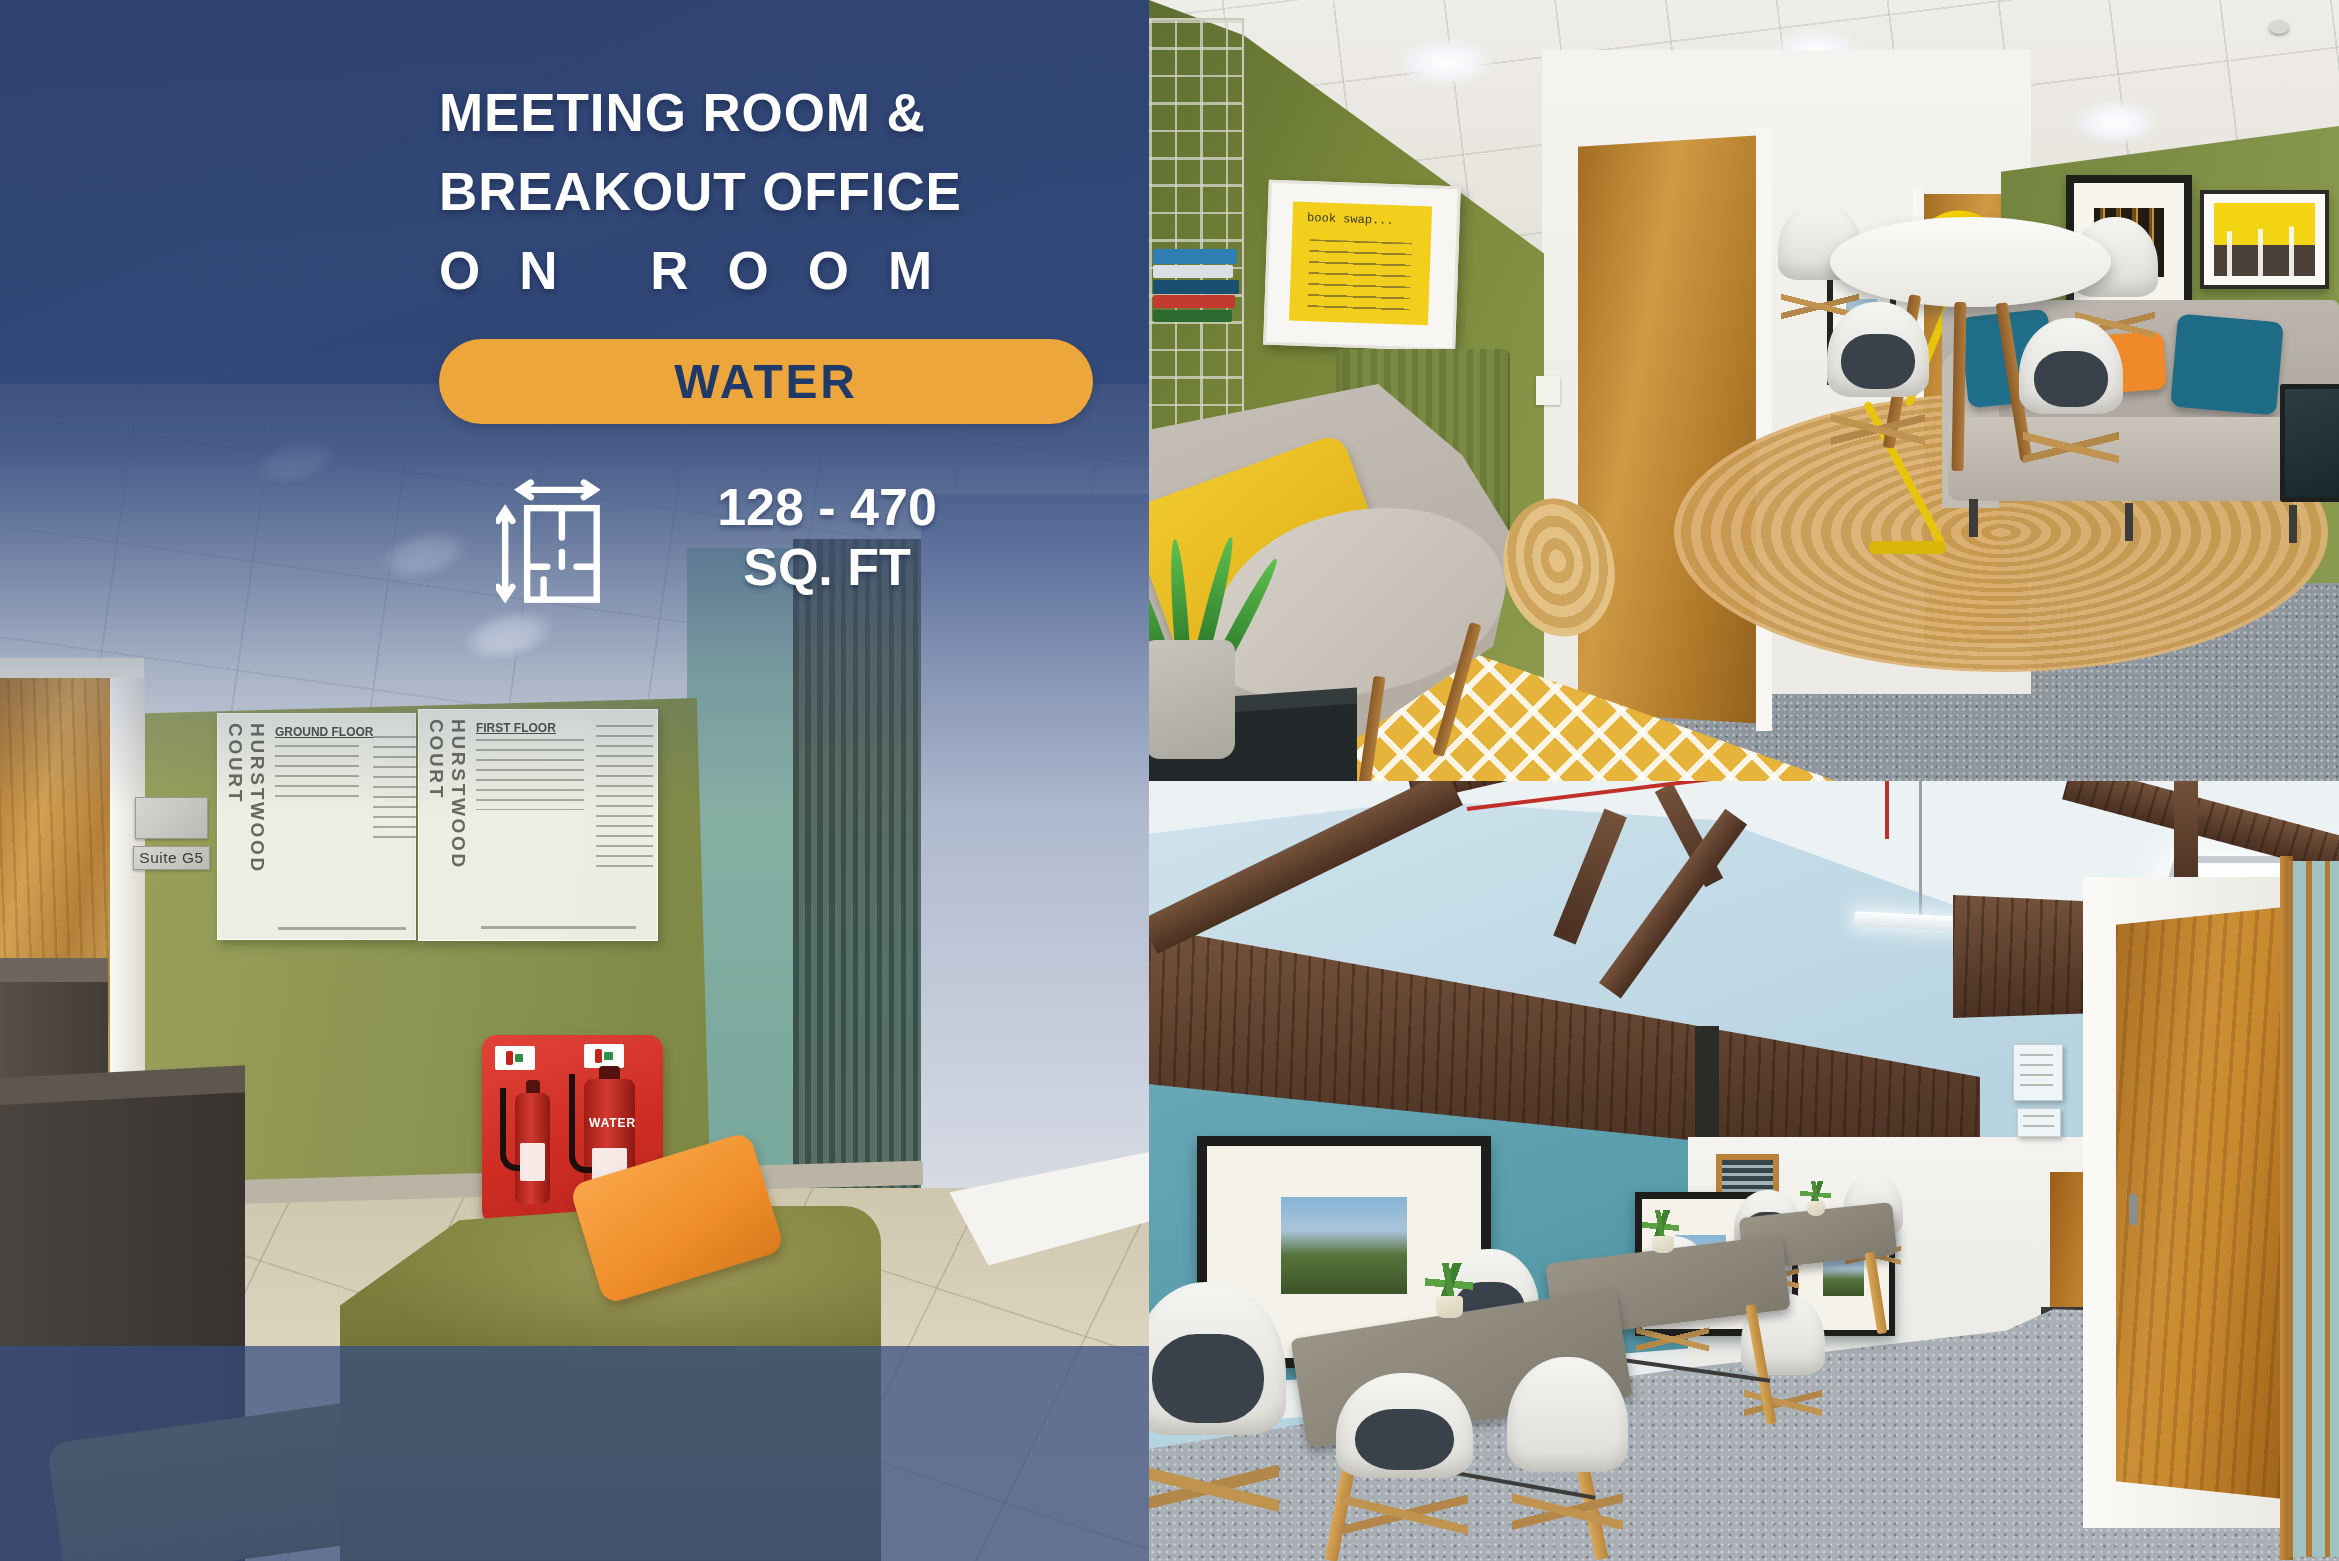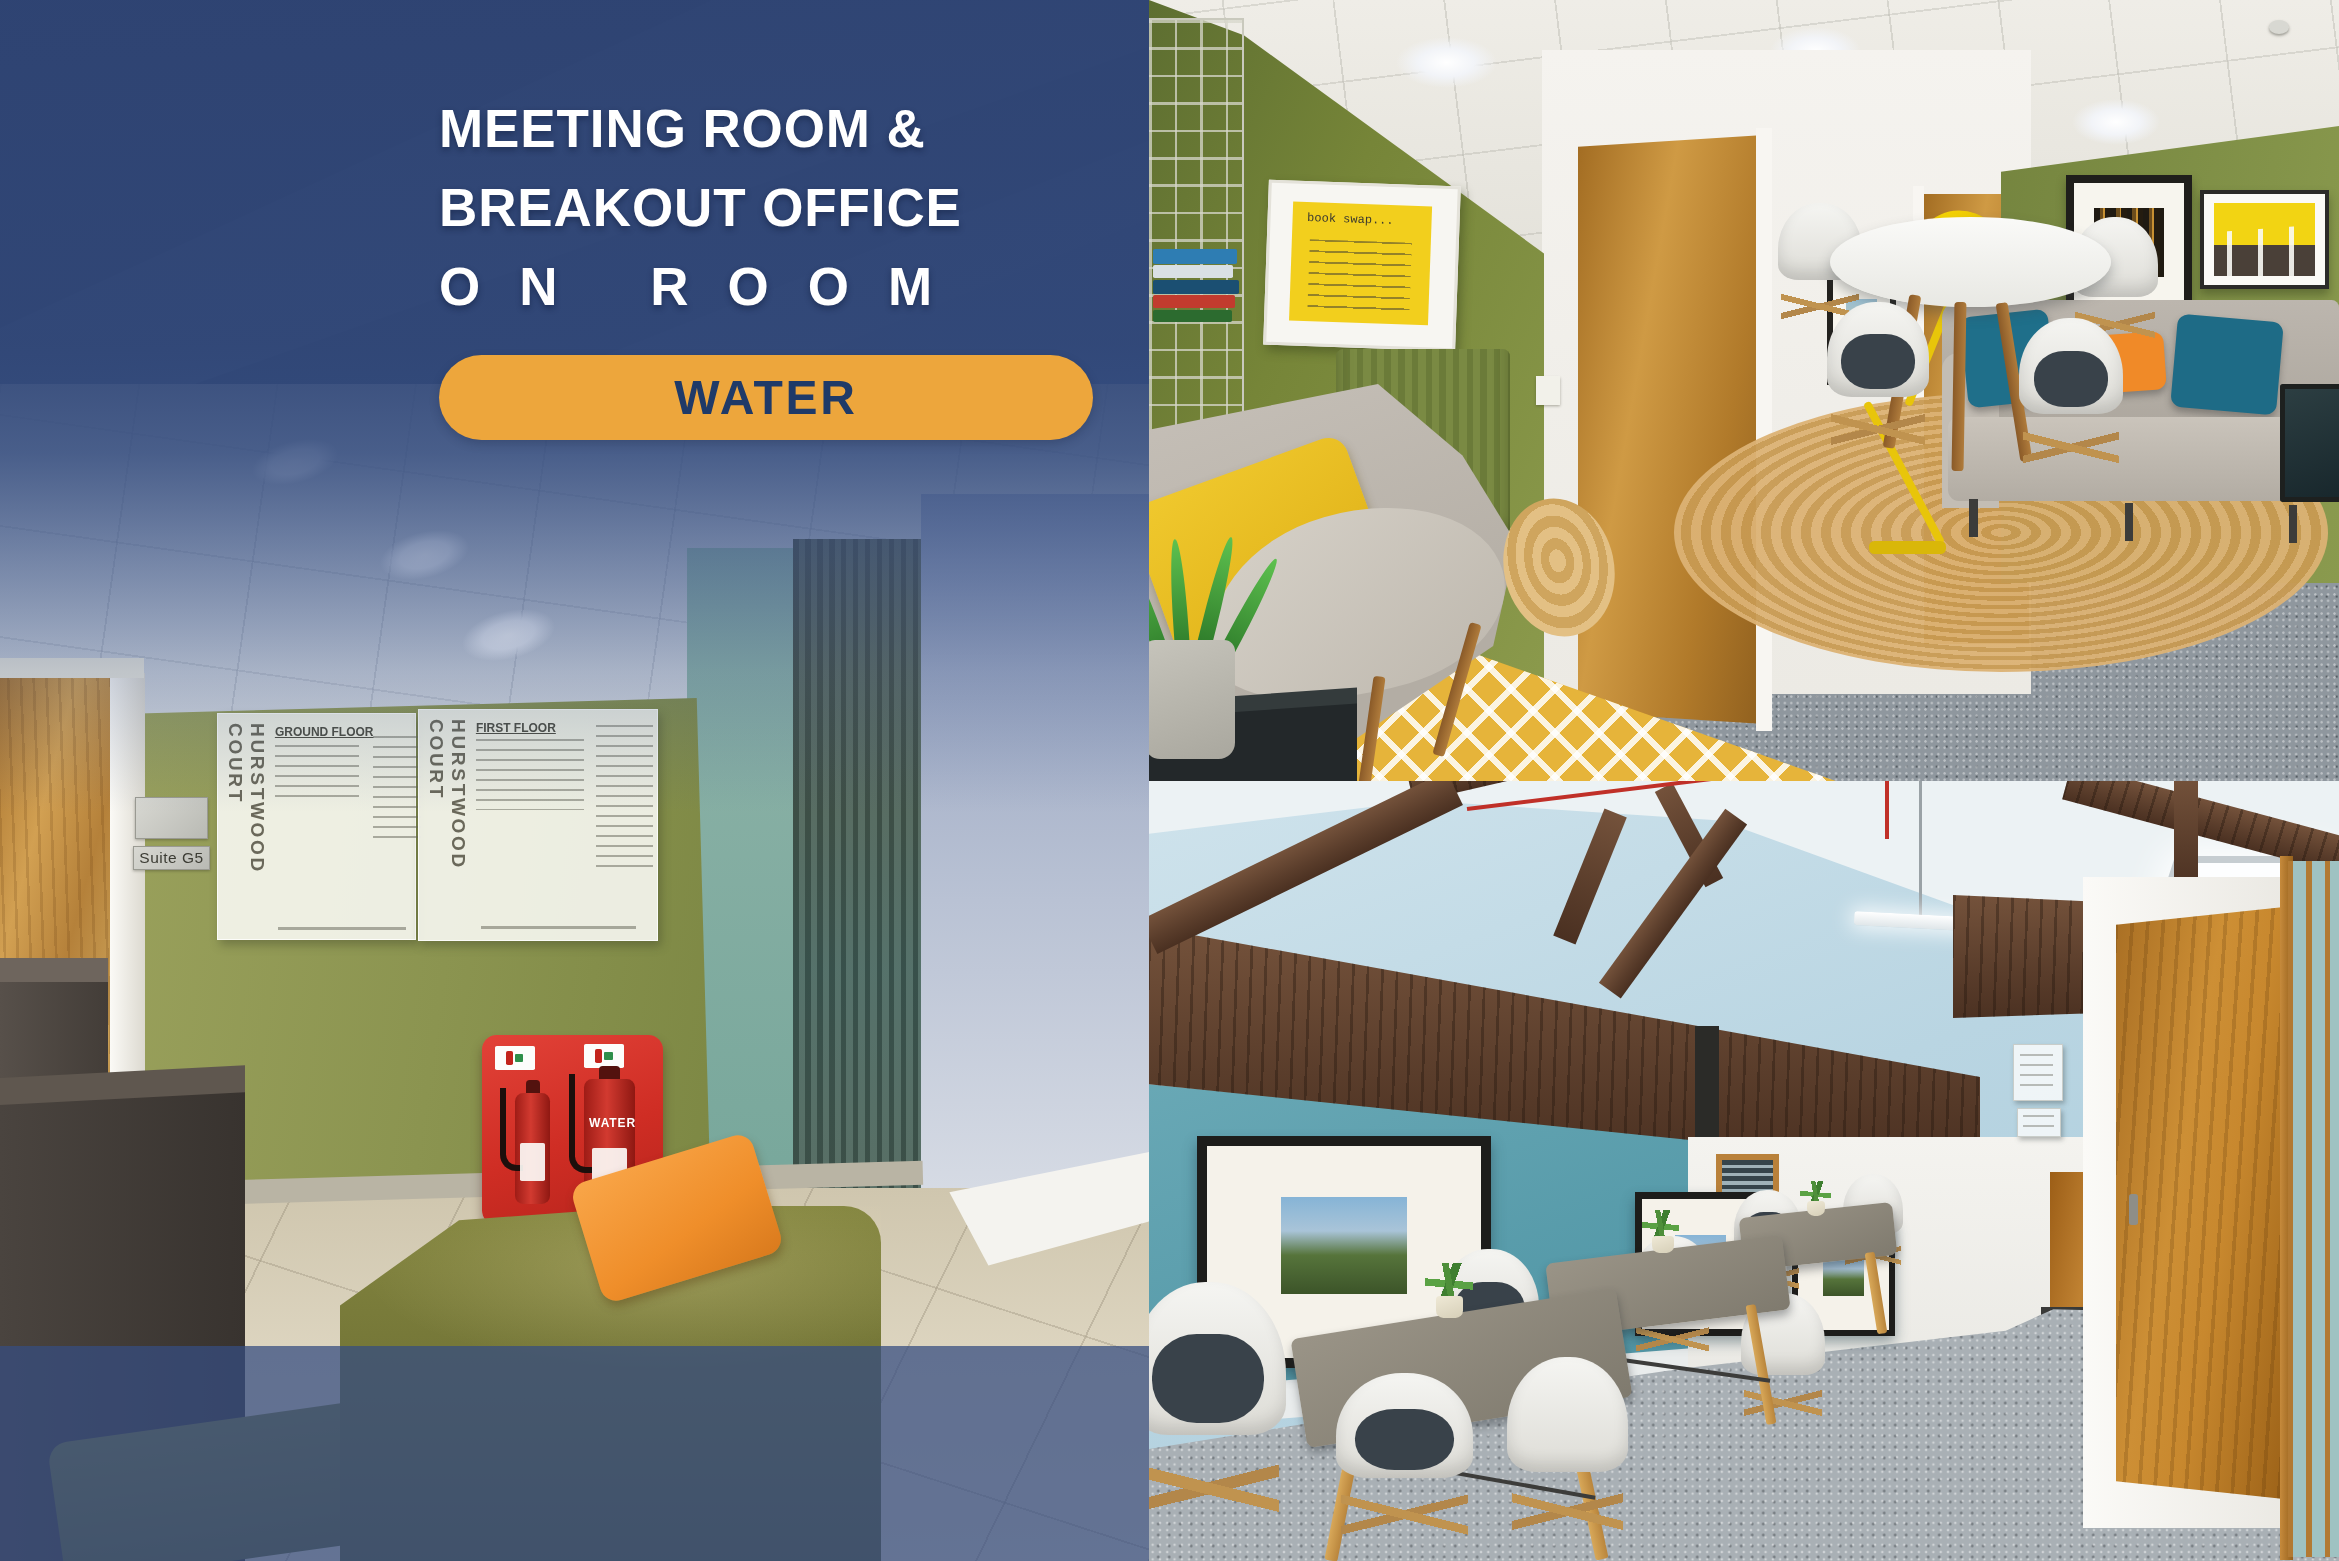--- a/index.html
+++ b/index.html
@@ -75,21 +75,21 @@
   #lb-sofa-hl{position:absolute;left:340px;top:822px;width:541px;height:355px;opacity:.5;
     background:radial-gradient(80% 40% at 60% 18%,rgba(255,240,180,.45),transparent 70%);
     clip-path:polygon(0 28%,22% 4%,58% 0,100% 0,100% 100%,0 100%);}
   #lb-cushion{position:absolute;left:583px;top:772px;width:188px;height:124px;border-radius:16.4px;
     background:linear-gradient(160deg,#f9a649,#ef8e2a 60%,#d97a1d);transform:rotate(-17deg);box-shadow:0 5.5px 9.1px rgba(80,50,10,.35);}
   .lb-chairback{position:absolute;background:linear-gradient(180deg,#7b7d3c,#63652f);border-radius:20px 20px 0 0;}
   
   #lp-overlay-top{position:absolute;inset:0;
     background:linear-gradient(180deg,rgba(47,68,115,.97) 0%,rgba(49,71,119,.95) 22%,rgba(52,76,126,.84) 29%,rgba(56,81,133,.55) 36%,rgba(60,86,139,.25) 43%,rgba(62,89,142,0) 52%);}
   #lp-overlay-bottom{position:absolute;left:0;top:1346px;width:1149px;height:216px;background:rgba(54,77,128,.74);}
-  #lp-content{position:absolute;left:439px;top:89px;width:654px;}
+  #lp-content{position:absolute;left:439px;top:73px;width:654px;}
   #lp-title{color:#fff;font-weight:bold;font-size:53px;line-height:79px;letter-spacing:0.9px;
     text-shadow:0 2.7px 6.4px rgba(12,22,52,.45);white-space:nowrap;}
   #lp-title .sp{letter-spacing:39px;}
   #office-pill{margin-top:29px;width:654px;height:85px;border-radius:43px;background:#eda63c;
     display:flex;align-items:center;justify-content:center;box-shadow:0 3.7px 9.1px rgba(20,30,60,.25);}
   #office-pill span{color:#1f3a68;font-weight:bold;font-size:48px;letter-spacing:2.7px;}
   #size-row{margin-top:53px;display:flex;align-items:flex-start;}
   #size-icon{width:108px;height:130px;margin-left:57px;flex:0 0 auto;}
   #size-text{width:402px;margin-left:22px;text-align:center;color:#fff;font-weight:bold;
     font-size:52px;line-height:60px;text-shadow:0 2.7px 5.5px rgba(12,22,52,.4);}
@@ -329,20 +329,42 @@
 
     <div id="lp-content">
       <div id="lp-title">
         <div>MEETING ROOM &amp;</div>
         <div>BREAKOUT OFFICE</div>
         <div class="sp">ON ROOM</div>
       </div>
       <div id="office-pill">
         <span>WATER</span>
       </div>
+      <div id="size-row">
+        <svg id="size-icon" viewBox="0 0 118 142">
+          <g stroke="#ffffff" stroke-width="7" fill="none" stroke-linecap="round">
+            <line x1="30" y1="14" x2="104" y2="14"></line>
+            <path d="M38 6 L26 14 L38 22" fill="none"></path>
+            <path d="M96 6 L108 14 L96 22" fill="none"></path>
+            <line x1="10" y1="40" x2="10" y2="128"></line>
+            <path d="M2 48 L10 36 L18 48" fill="none"></path>
+            <path d="M2 120 L10 132 L18 120" fill="none"></path>
+            <rect x="34" y="34" width="76" height="100"></rect>
+            <line x1="72" y1="34" x2="72" y2="66"></line>
+            <line x1="72" y1="82" x2="72" y2="98"></line>
+            <line x1="34" y1="98" x2="56" y2="98"></line>
+            <line x1="88" y1="98" x2="110" y2="98"></line>
+            <line x1="52" y1="112" x2="52" y2="134"></line>
+          </g>
+        </svg>
+        <div id="size-text">
+          <div>128 - 470</div>
+          <div>SQ. FT</div>
+        </div>
+      </div>
     </div>
   </section>
 
   <section id="photo-top">
     <div id="pt-ceiling"></div>
     <div id="pt-ceilgrid"></div>
     <div class="ceillight" style="left:247px;top:37px;width:101px;height:51px;"></div>
     <div class="ceillight" style="left:621px;top:27.4px;width:91px;height:48px;"></div>
     <div class="ceillight" style="left:923px;top:99px;width:88px;height:46px;"></div>
     <div class="ceillight" style="left:137px;top:196px;width:79px;height:40px;"></div>

